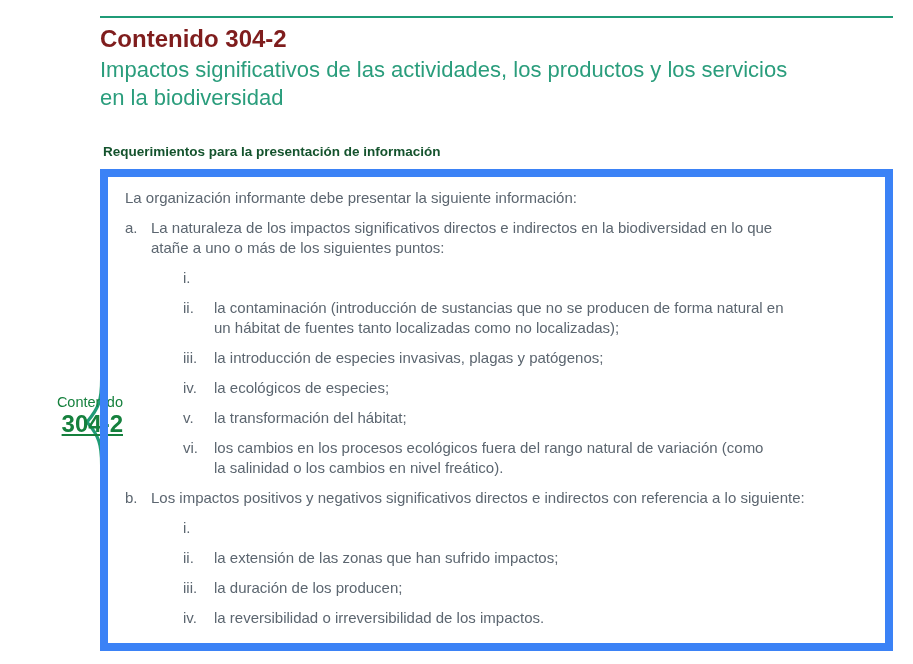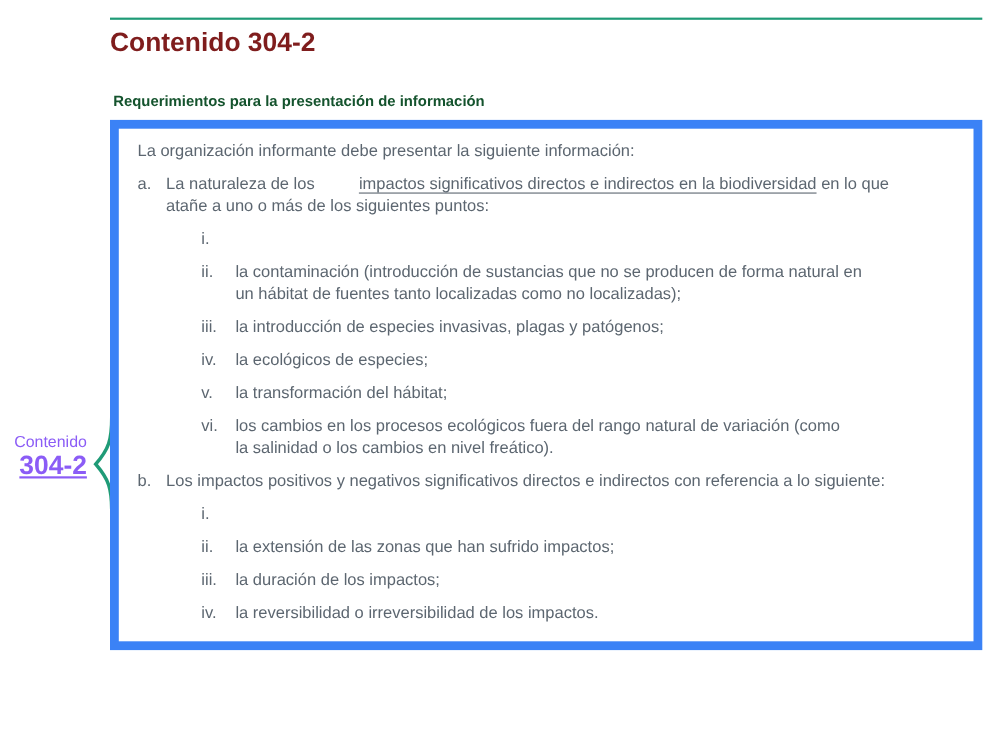--- a/index.html
+++ b/index.html
@@ -55,35 +55,34 @@
     line-height: 20px;
     box-sizing: border-box;
     width: 100%;
   }
   .intro { margin: 0 0 0 3px; }
   .letter-item { display: flex; margin: 10px 0 0 3px; }
   .letter-marker { flex: 0 0 26px; }
   .letter-body { flex: 1; min-width: 0; }
   .letter-text { margin: 0; white-space: pre; }
   .underlined {
-    text-decoration: underline;
     text-decoration-thickness: 1px;
     text-underline-offset: 3px;
-    margin-left: 36px;
   }
   .sub-row { display: flex; margin: 10px 0 0 32px; }
   .sub-marker { flex: 0 0 31px; }
   .sub-text { white-space: pre; }
   .side-label {
     position: absolute;
     left: 0;
     top: 394px;
     width: 79px;
     text-align: right;
-    color: #8b5cf6;
+    color: #15803d;
+    padding-left: 44px;
   }
   .side-label-small { font-size: 14.5px; line-height: 17px; }
   .side-label-big  { font-size: 24px;  line-height: 25px; font-weight: bold; text-decoration: underline; }
   .brace-svg {
     position: absolute;
     left: 80px;
     top: 380px;
     width: 26px;
     height: 84px;
     overflow: visible;
@@ -103,20 +102,22 @@
     <div class="side-label-small">Contenido</div>
     <div class="side-label-big">304-2</div>
   </div>
 
   <div class="main">
 
     <hr class="top-rule">
 
     <h1 class="doc-title">Contenido 304-2</h1>
 
+    <div class="doc-subtitle">Impactos significativos de las actividades, los productos y los servicios
+en la biodiversidad</div>
 
     <div class="section-label">Requerimientos para la presentación de información</div>
 
     <div class="req-box">
 
       <p class="intro">La organización informante debe presentar la siguiente información:</p>
 
       <div class="letter-item">
         <span class="letter-marker">a.</span>
         <div class="letter-body">
@@ -158,21 +159,21 @@
 
           <div class="sub-row">
             <span class="sub-marker">i.</span>
           </div>
           <div class="sub-row">
             <span class="sub-marker">ii.</span>
             <span class="sub-text">la extensión de las zonas que han sufrido impactos;</span>
           </div>
           <div class="sub-row">
             <span class="sub-marker">iii.</span>
-            <span class="sub-text">la duración de los impactos;</span>
+            <span class="sub-text">la duración de los producen;</span>
           </div>
           <div class="sub-row">
             <span class="sub-marker">iv.</span>
             <span class="sub-text">la reversibilidad o irreversibilidad de los impactos.</span>
           </div>
         </div>
       </div>
 
     </div>
   </div>

